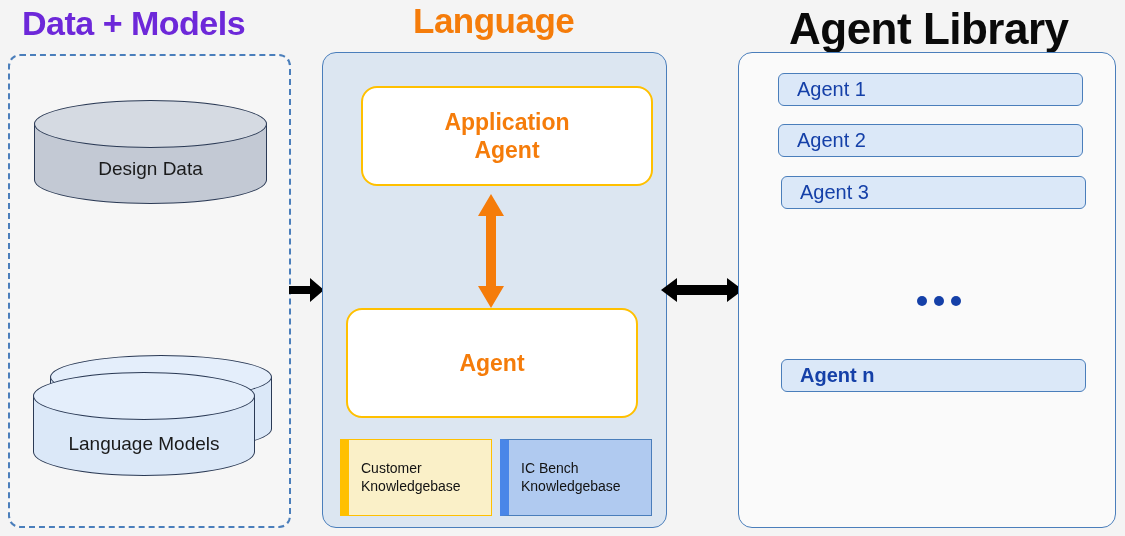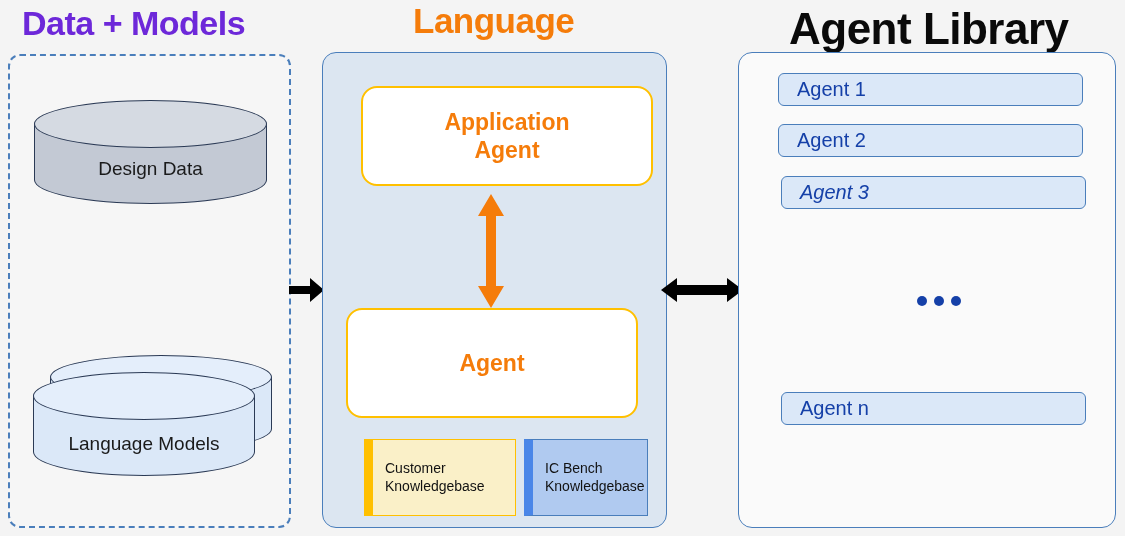--- a/index.html
+++ b/index.html
@@ -154,30 +154,29 @@
   
   .kb-box {
     position: absolute;
     box-sizing: border-box;
     display: flex;
     align-items: center;
     padding: 0 12px 0 12px;
     font-size: 14px;
     line-height: 1.25;
     color: #121212;
-    margin-left: 24px;
   }
   #kb-customer {
     left: 340px; top: 439px; width: 152px; height: 77px;
     background: #faf0c8;
     border: 1.5px solid #ffc000;
     border-left: 9px solid #ffc000;
   }
   #kb-icbench {
-    left: 500px; top: 439px; width: 124px; height: 77px;
+    left: 500px; top: 439px; width: 152px; height: 77px;
     background: #b0caf0;
     border: 1.5px solid #4a7ebb;
     border-left: 9px solid #4a86e8;
   }
 
   
   .agent-item {
     position: absolute;
     left: 778px;
     width: 305px;
@@ -187,22 +186,22 @@
     border: 1.4px solid #4a7ebb;
     border-radius: 6px;
     display: flex;
     align-items: center;
     padding-left: 18px;
     font-size: 20px;
     color: #1540a8;
   }
   #agent-1 { top: 73px; }
   #agent-2 { top: 124px; }
-  #agent-3 { top: 176px; left: 781px; font-style: italic; }
-  #agent-n { top: 392px; left: 781px; }
+  #agent-3 { top: 176px; left: 781px; }
+  #agent-n { top: 359px; left: 781px; font-weight: bold; }
 
   #agent-ellipsis {
     position: absolute;
     left: 917px;
     top: 296px;
     display: flex;
     gap: 7px;
   }
   #agent-ellipsis span {
     display: block;

